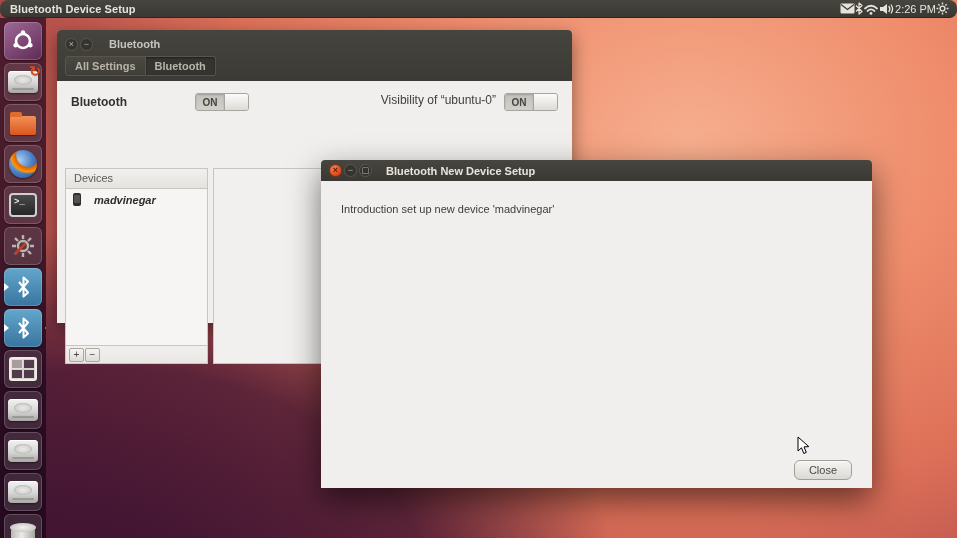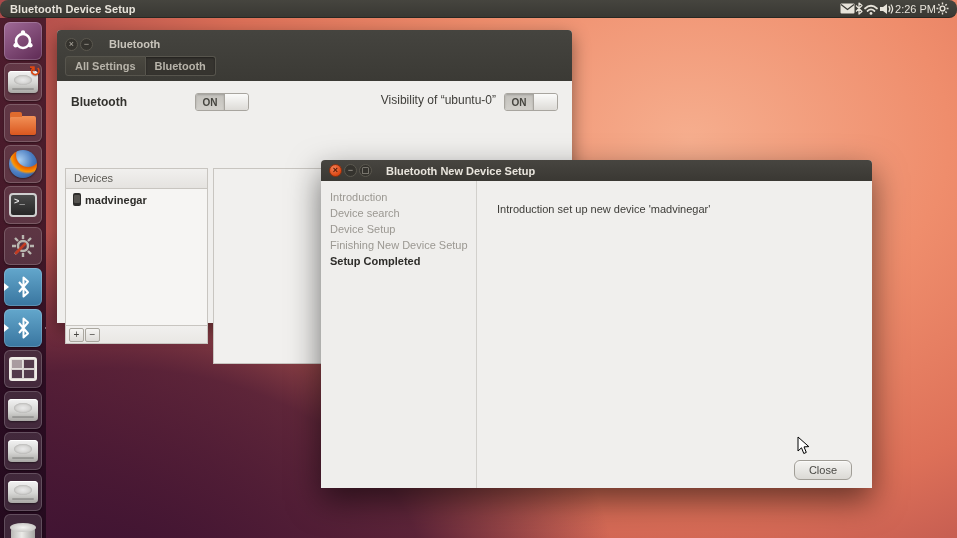--- a/index.html
+++ b/index.html
@@ -87,25 +87,25 @@
   .nav-btn.current { border-radius:0 3px 3px 0; background:#36342f; border-left:none; box-shadow:inset 0 1px 2px rgba(0,0,0,.4); }
   .settings-body { position:relative; height:242px; font-size:12px; color:#3f3e3a; }
   .bt-row { display:flex; align-items:center; padding:12px 14px 0 14px; }
   .bt-label { font-weight:bold; color:#33322e; }
   .switch { display:flex; width:54px; height:18px; border:1px solid #a8a59f; border-radius:3px; overflow:hidden; margin-left:68px; }
   .switch .on { flex:1; background:linear-gradient(#c3c1bc,#d2d0cb); color:#45443f; font-size:10px; font-weight:bold;
     display:flex; align-items:center; justify-content:center; box-shadow:inset 0 1px 2px rgba(0,0,0,.18); }
   .switch .knob { width:24px; background:linear-gradient(#fbfbfa,#dddbd7); border-left:1px solid #a8a59f; border-radius:0 2px 2px 0; }
   .vis-group { margin-left:auto; display:flex; gap:8px; }
   .vis-group .switch { margin-left:0; }
-  .devices-panel { position:absolute; left:8px; top:87px; width:143px; height:176px;
+  .devices-panel { position:absolute; left:8px; top:87px; width:143px; height:196px;
     background:#f6f5f3; border:1px solid #c8c5c0; display:flex; flex-direction:column; }
   .devices-header { font-size:11px; color:#5b5954; padding:3px 8px; height:20px;
     background:linear-gradient(#f1f0ee,#e5e3e0); border-bottom:1px solid #c8c5c0; }
-  .device-item { display:flex; align-items:center; gap:4px; padding:4px 7px; }
+  .device-item { display:flex; align-items:center; gap:13px; padding:4px 7px;font-style:italic; }
   .phone-icon { width:8px; height:13px; background:#2e2d2b; border-radius:2px; position:relative; }
   .phone-icon:before { content:""; position:absolute; left:1px; top:2px; right:1px; bottom:3px; background:#55534f; border-radius:1px; }
   .device-name { font-weight:bold; font-size:11px; color:#2e2d2a; }
   .devices-toolbar { margin-top:auto; border-top:1px solid #c8c5c0; height:18px; display:flex; align-items:center; padding:1px 3px; gap:1px;
     background:linear-gradient(#f1f0ee,#e9e7e4); }
   .mini-btn { width:15px; height:14px; font-size:10px; line-height:1; color:#454440;
     background:linear-gradient(#f6f5f3,#dedcd8); border:1px solid #aaa79f; border-radius:2px;
     display:flex; align-items:center; justify-content:center; }
   .right-pane { position:absolute; left:156px; top:87px; width:348px; height:196px;
     background:#f1f0ee; border:1px solid #c8c5c0; }
@@ -278,27 +278,20 @@
 </div>
 
 <div class="win wizard-win">
   <div class="wizard-titlebar">
     <span class="win-btn btn-close-focus">×</span>
     <span class="win-btn btn-dim">−</span>
     <span class="win-btn btn-dim">▢</span>
     <span class="wizard-title">Bluetooth New Device Setup</span>
   </div>
   <div class="wizard-body">
-    <div class="wizard-steps">
-      <div class="step">Introduction</div>
-      <div class="step">Device search</div>
-      <div class="step">Device Setup</div>
-      <div class="step">Finishing New Device Setup</div>
-      <div class="step current">Setup Completed</div>
-    </div>
     <div class="wizard-content">
       <div class="wizard-msg">Introduction set up new device 'madvinegar'</div>
       <button class="close-btn">Close</button>
     </div>
   </div>
 </div>
 
 <div class="cursor">
   <svg width="13" height="19" viewBox="0 0 13 19">
       <path d="M1 1 L1 15 L4.5 11.8 L6.8 17.5 L9.3 16.4 L7 10.9 L11.8 10.6 Z" fill="#fff" stroke="#000" stroke-width="1"></path>

